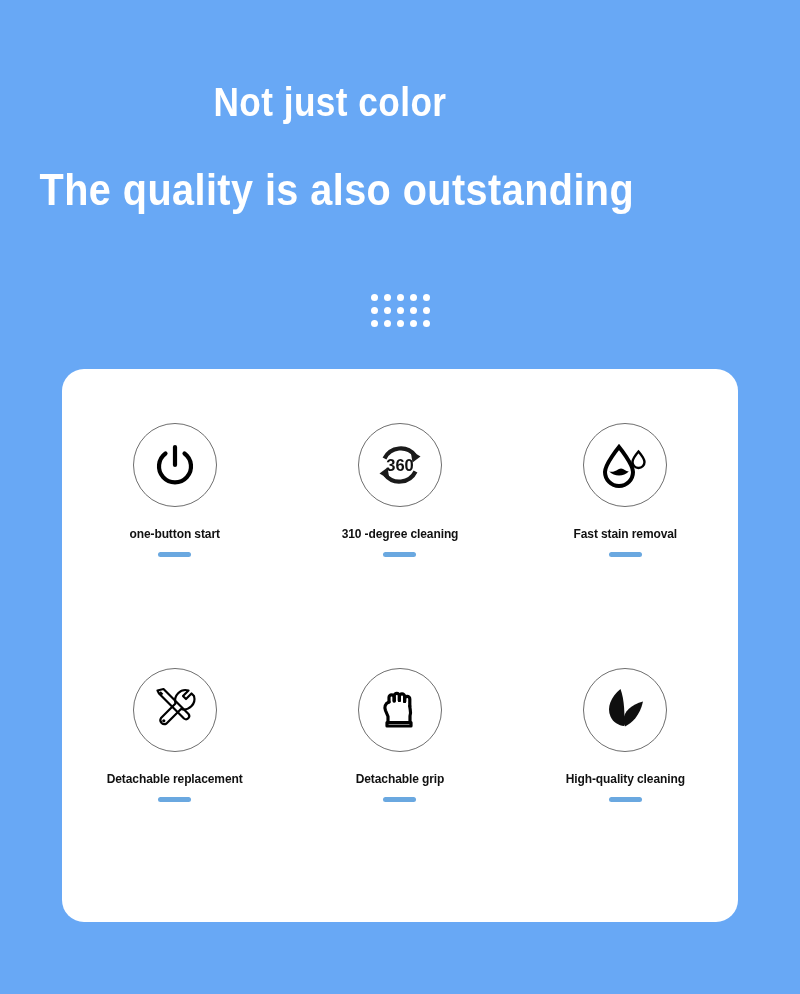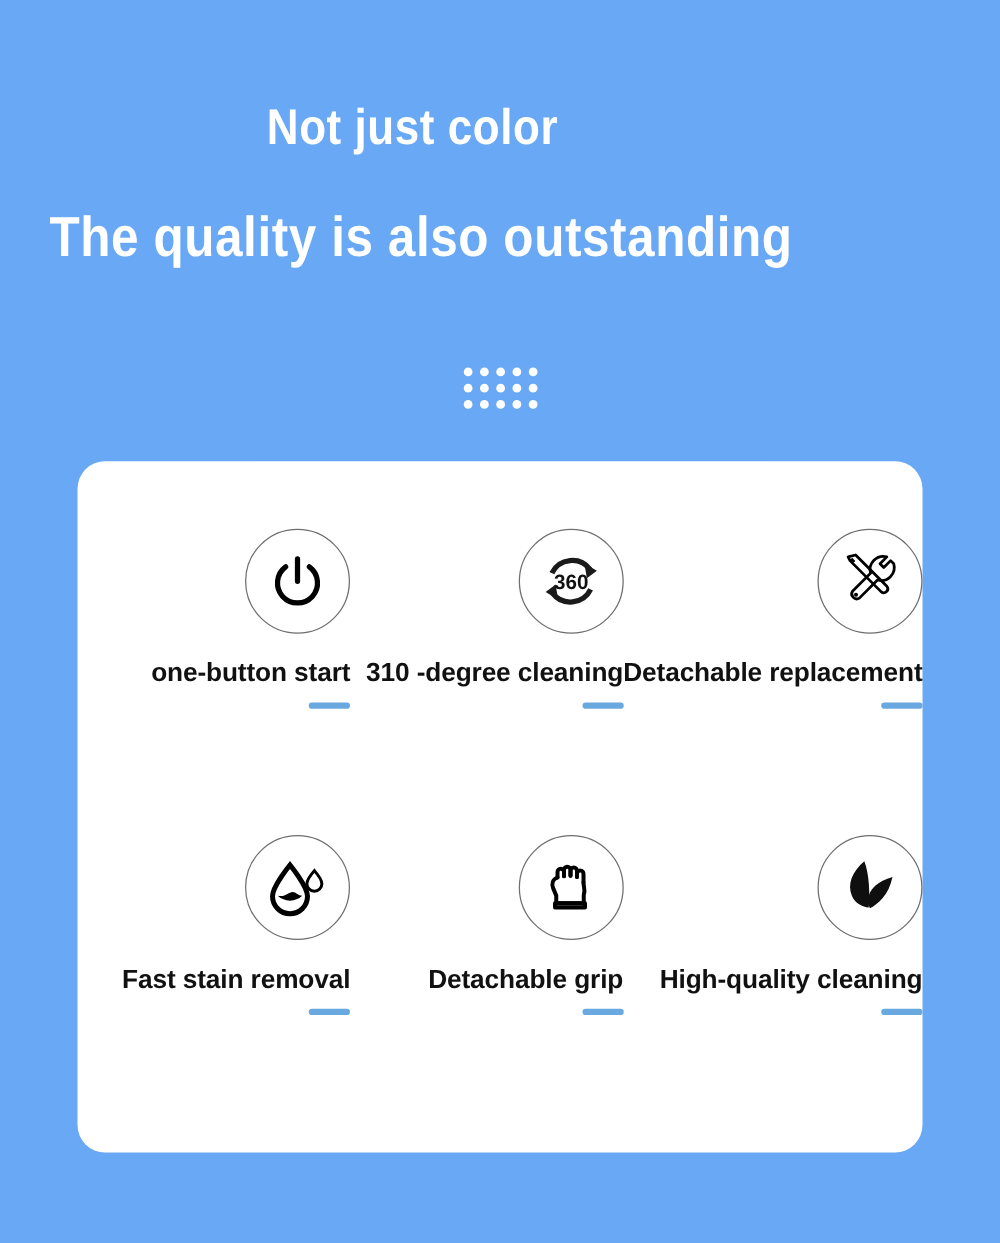--- a/index.html
+++ b/index.html
@@ -76,40 +76,40 @@
     width:676px; height:553px;
     display:grid;
     grid-template-columns:repeat(3, 1fr);
     grid-template-rows:repeat(2, 1fr);
     padding:36px 0 28px 0;
   }
 
   .feature {
     display:flex;
     flex-direction:column;
-    align-items:flex-end;
+    align-items:center;
     justify-content:flex-start;
     padding-top:18px;
   }
 
   .icon-circle {
     width:84px; height:84px;
     border:1.2px solid #6e6e6e;
     border-radius:50%;
     display:flex;
     align-items:center;
     justify-content:center;
     background:#ffffff;
   }
   .icon-circle svg { display:block; }
 
   .feature-label {
     margin-top:20px;
     color:#111111;
-    font-size:21px;
+    font-size:12px;
     font-weight:bold;
     letter-spacing:-0.1px;
     white-space:nowrap;
     text-align:center;
   }
 
   .feature-underline {
     margin-top:11px;
     width:33px; height:5px;
     border-radius:3px;
@@ -165,20 +165,32 @@
       <div class="icon-circle">
         <svg width="56" height="56" viewBox="0 0 56 56">
           <path d="M12.5 21.5 A18 18 0 0 1 43 18.5" fill="none" stroke="#1a1a1a" stroke-width="4.2" stroke-linecap="butt"></path>
           <path d="M43.5 34.5 A18 18 0 0 1 13 37.5" fill="none" stroke="#1a1a1a" stroke-width="4.2" stroke-linecap="butt"></path>
           <polygon points="38.5,13.5 48.5,19.5 40.5,25.5" fill="#1a1a1a"></polygon>
           <polygon points="17.5,42.5 7.5,36.5 15.5,30.5" fill="#1a1a1a"></polygon>
           <text x="28" y="34" text-anchor="middle" font-family="'Liberation Sans', sans-serif" font-size="16.5" font-weight="bold" fill="#111">360</text>
         </svg>
       </div>
       <div class="feature-label">310 -degree cleaning</div>
+      <div class="feature-underline" style="background: rgb(106, 168, 224);"></div>
+    </div>
+
+    <div class="feature">
+      <div class="icon-circle">
+        <svg width="56" height="56" viewBox="0 0 56 56">
+          <path d="M22 10 C22 10 8 27 8 35 A14 14 0 0 0 36 35 C36 27 22 10 22 10 Z" fill="none" stroke="#000" stroke-width="4"></path>
+          <path d="M12.2 34.5 A14 14 0 0 0 31.8 34.5 C28.5 34.5 27 31.5 24 31.5 C21 31.5 18 36 12.2 34.5 Z" fill="#000"></path>
+          <path d="M41.5 14.5 C41.5 14.5 35.5 21.5 35.5 25 A6 6 0 0 0 47.5 25 C47.5 21.5 41.5 14.5 41.5 14.5 Z" fill="none" stroke="#000" stroke-width="2.4"></path>
+        </svg>
+      </div>
+      <div class="feature-label">Fast stain removal</div>
       <div class="feature-underline" style="background: rgb(106, 168, 224);"></div>
     </div>
 
     <div class="feature row2">
       <div class="icon-circle">
         <svg width="56" height="56" viewBox="0 0 56 56">
 
           <g stroke="#000" stroke-width="2.2" fill="none" stroke-linejoin="round">
             <path d="M10.5 8.5 L16.5 7 L38.5 29 L41.5 32 A3.2 3.2 0 0 1 37 36.5 L34 33.5 L12 11.5 Z"></path>
             <line x1="15.5" y1="12.5" x2="13" y2="10"></line>
@@ -191,32 +203,20 @@
                      L34 27
                      A10.5 10.5 0 0 0 47 14 Z"></path>
             <circle cx="16.8" cy="38.8" r="1.6" fill="#000" stroke="none"></circle>
           </g>
         </svg>
       </div>
       <div class="feature-label">Detachable replacement</div>
       <div class="feature-underline" style="background: rgb(106, 168, 224);"></div>
     </div>
 
-    <div class="feature">
-      <div class="icon-circle">
-        <svg width="56" height="56" viewBox="0 0 56 56">
-          <path d="M22 10 C22 10 8 27 8 35 A14 14 0 0 0 36 35 C36 27 22 10 22 10 Z" fill="none" stroke="#000" stroke-width="4"></path>
-          <path d="M12.2 34.5 A14 14 0 0 0 31.8 34.5 C28.5 34.5 27 31.5 24 31.5 C21 31.5 18 36 12.2 34.5 Z" fill="#000"></path>
-          <path d="M41.5 14.5 C41.5 14.5 35.5 21.5 35.5 25 A6 6 0 0 0 47.5 25 C47.5 21.5 41.5 14.5 41.5 14.5 Z" fill="none" stroke="#000" stroke-width="2.4"></path>
-        </svg>
-      </div>
-      <div class="feature-label">Fast stain removal</div>
-      <div class="feature-underline" style="background: rgb(106, 168, 224);"></div>
-    </div>
-
     <div class="feature row2">
       <div class="icon-circle">
         <svg width="52" height="52" viewBox="0 0 52 52">
           <g fill="none" stroke="#000" stroke-width="3.2" stroke-linejoin="round" stroke-linecap="round">
 
             <path d="M15 18 L15 13.5 A2.6 2.6 0 0 1 20.2 13.5 L20.2 17"></path>
             <path d="M20.2 17 L20.2 12 A2.6 2.6 0 0 1 25.4 12 L25.4 16.5"></path>
             <path d="M25.4 16.5 L25.4 12.5 A2.6 2.6 0 0 1 30.6 12.5 L30.6 17.5"></path>
             <path d="M30.6 17.5 L30.6 15 A2.6 2.6 0 0 1 35.8 15 L35.8 22"></path>
 

